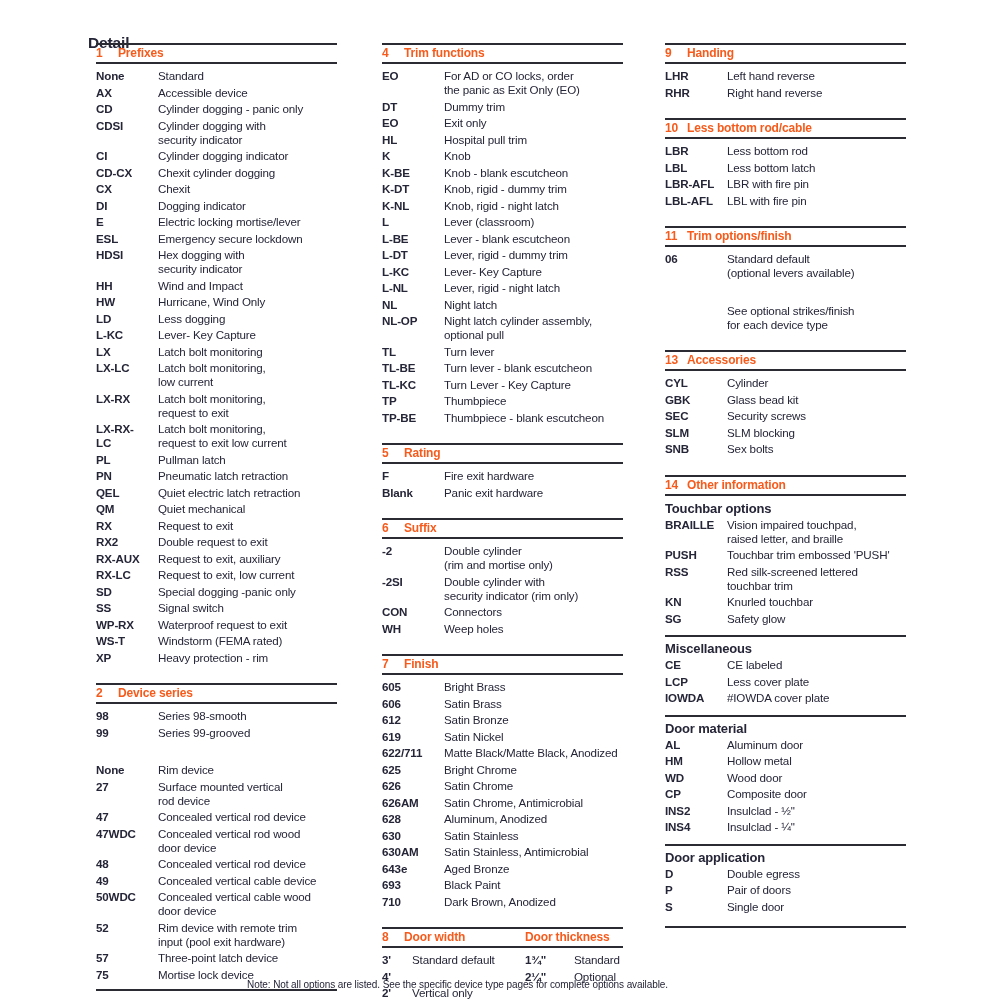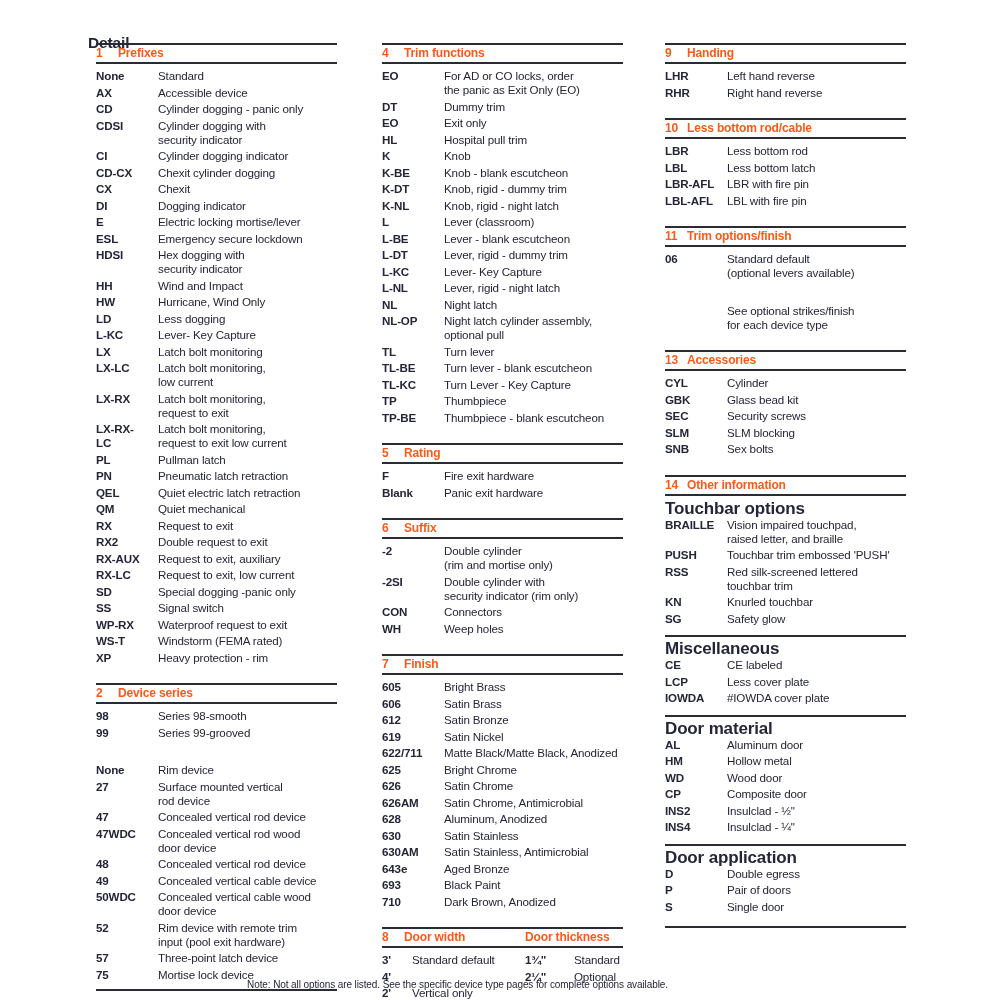--- a/index.html
+++ b/index.html
@@ -41,21 +41,21 @@
   }
   .row .key{
     position:absolute;left:0;top:0;font-weight:bold;white-space:pre;
   }
   .drow{position:relative;height:14px;font-size:11.6px;line-height:14px;margin-bottom:2.5px;}
   .drow span{position:absolute;top:0;white-space:pre;}
   .drow .k1{left:0;font-weight:bold;}
   .drow .d1{left:30px;}
   .drow .k2{left:143px;font-weight:bold;}
   .drow .d2{left:192px;}
-  .subhead{font-size:17px;font-weight:bold;line-height:15px;margin-bottom:2px;}
+  .subhead{font-size:13px;font-weight:bold;line-height:15px;margin-bottom:2px;}
   .group{padding-bottom:5px;}
   .group-divider{border-top:2px solid var(--rule);margin:2px 0 4px 0;height:0;}
   .footer-note{
     position:absolute;top:979px;left:0;right:85px;text-align:center;
     font-size:10px;letter-spacing:-0.1px;
   }
 </style>
 </head>
 <body>
 

